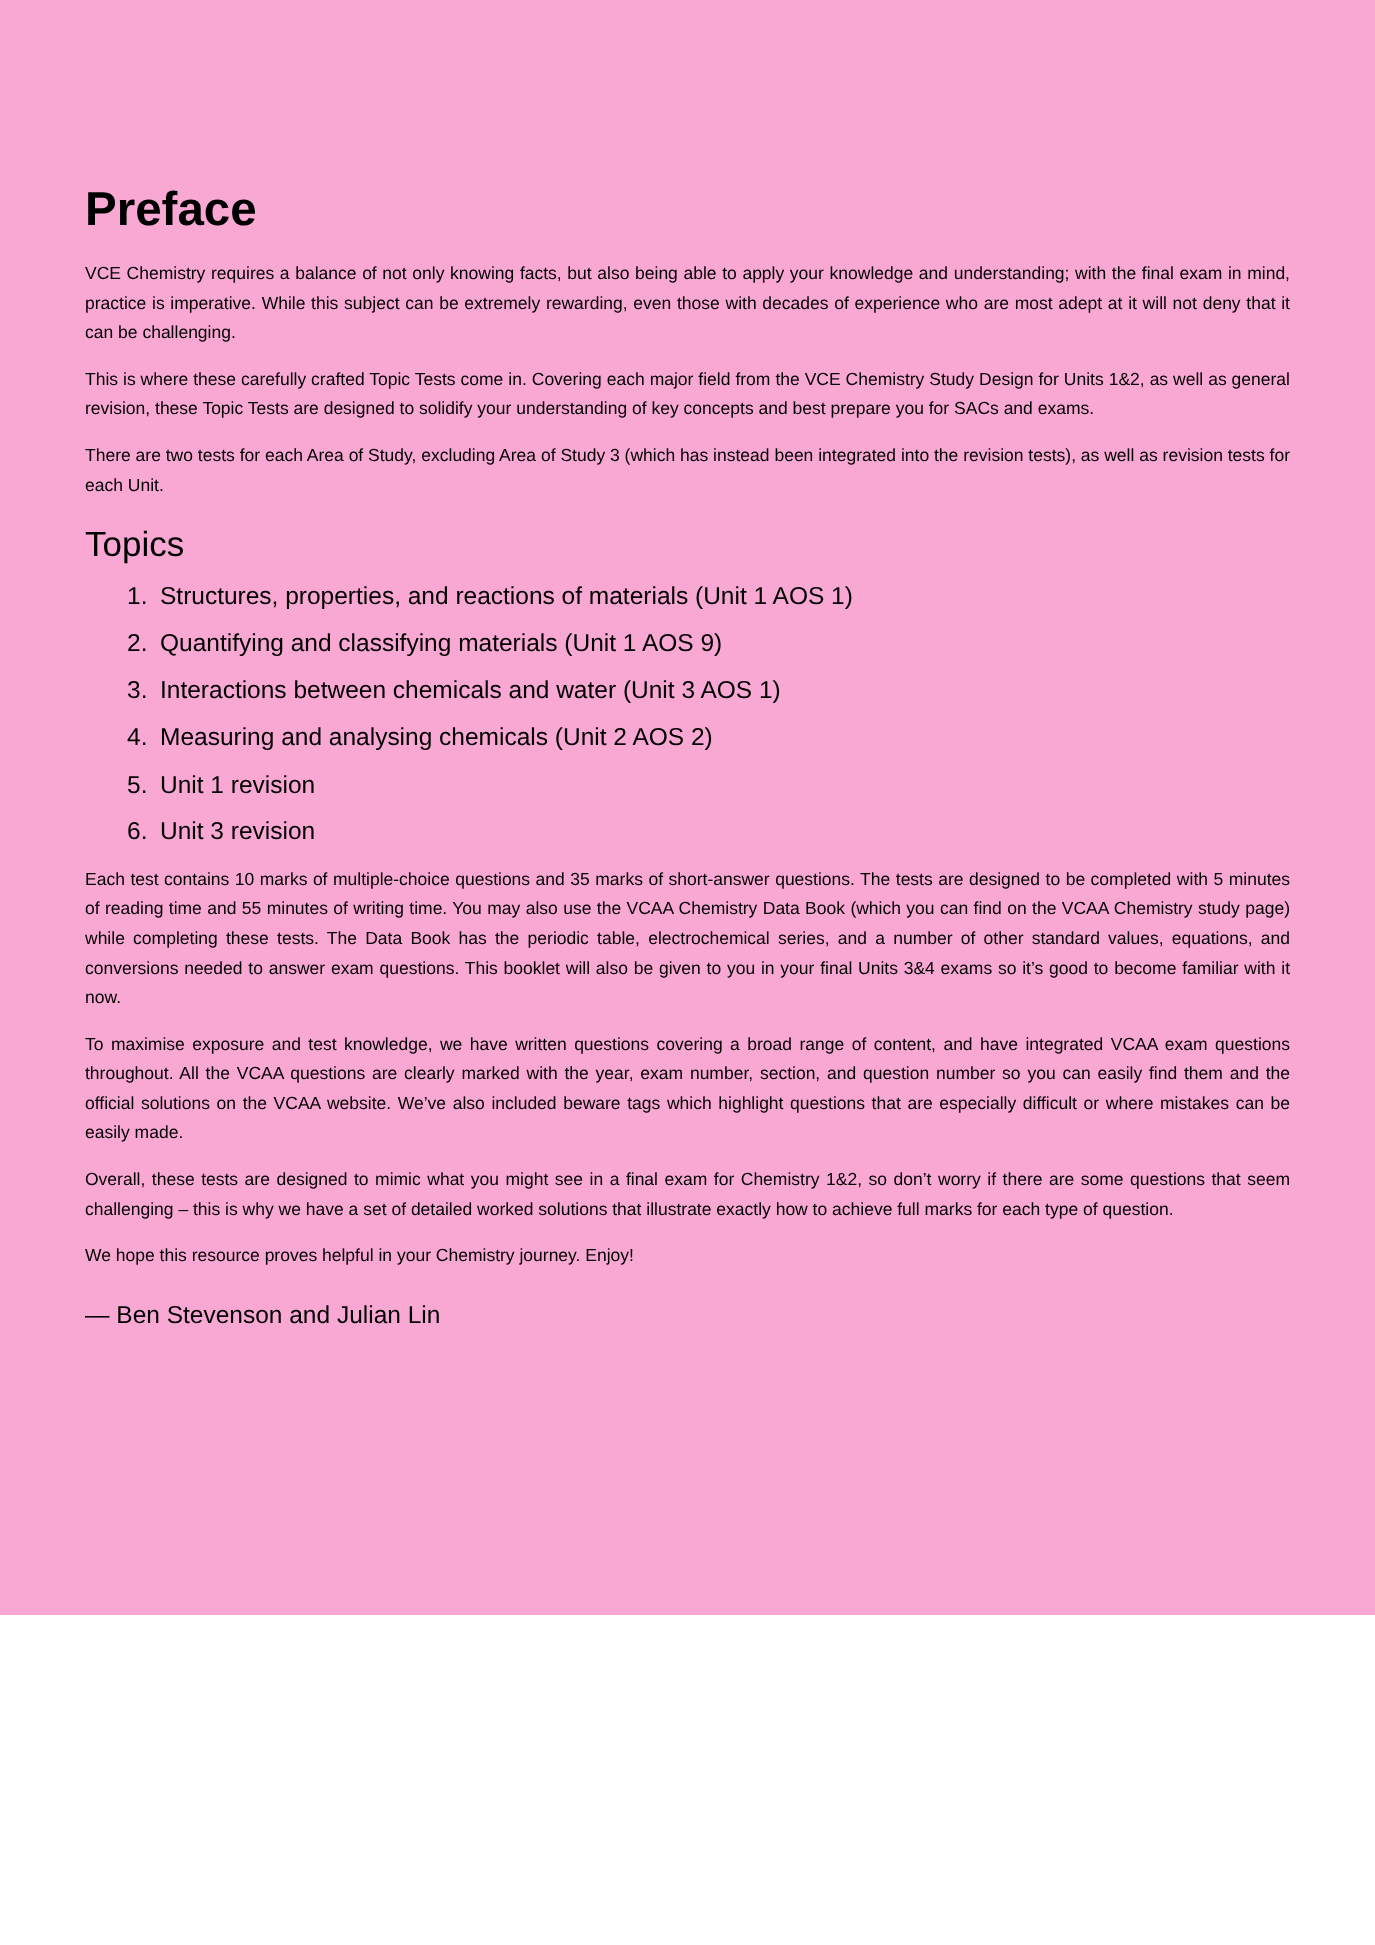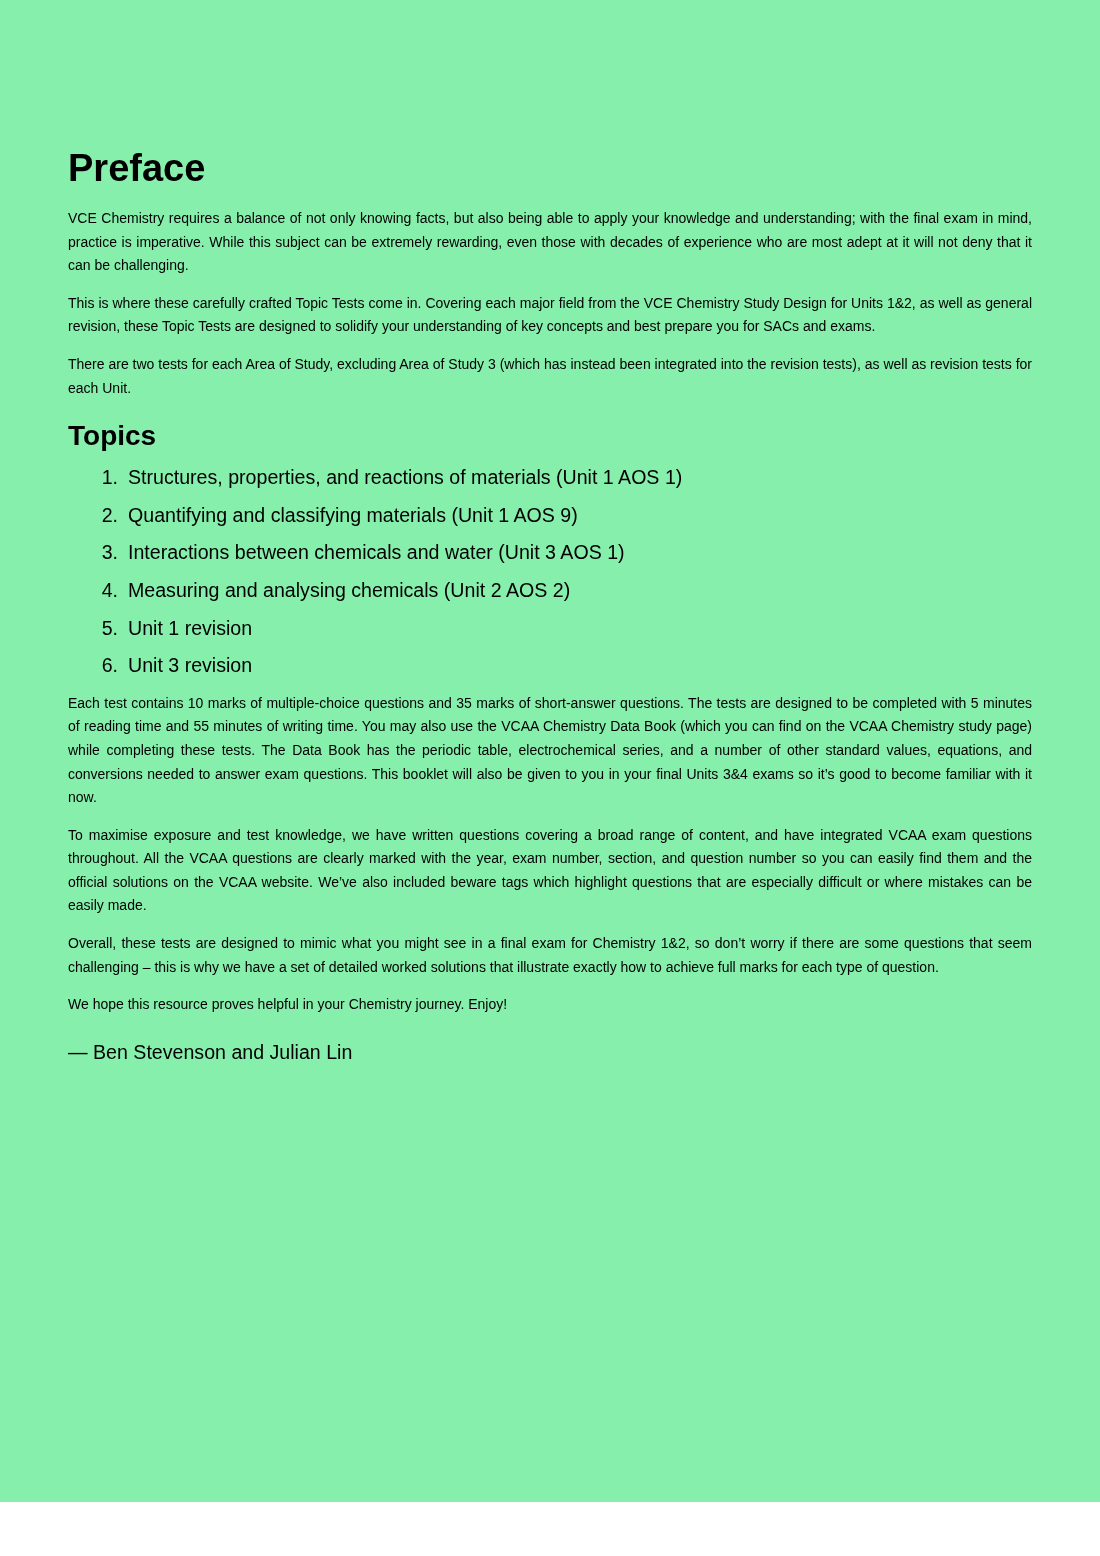--- a/index.html
+++ b/index.html
@@ -3,22 +3,22 @@
 <meta charset="utf-8">
 <style>
   html, body {
     margin: 0;
     padding: 0;
     background: #ffffff;
   }
   .page {
     position: relative;
     width: 1100px;
-    height: 1502px;
-    background: #86efac;
+    height: 1292px;
+    background: #f9a8d4;
     box-sizing: border-box;
     padding: 146px 68px 0 68px;
     font-family: "Liberation Sans", sans-serif;
     color: #000000;
     overflow: hidden;
   }
   h1.doc-title {
     margin: 0 0 17px 0;
     font-size: 38px;
     line-height: 44px;
@@ -29,21 +29,21 @@
     margin: 0 0 14px 0;
     font-size: 14px;
     line-height: 23.6px;
     text-align: justify;
     color: #000;
   }
   h2.topics-heading {
     margin: 20px 0 14px 0;
     font-size: 28px;
     line-height: 32px;
-    font-weight: bold;
+    font-weight: normal;
     color: #000;
   }
   .topic-list {
     margin: 0;
   }
   .topic-item {
     display: flex;
     font-size: 19.6px;
     line-height: 23.6px;
     margin: 0 0 14px 0;

